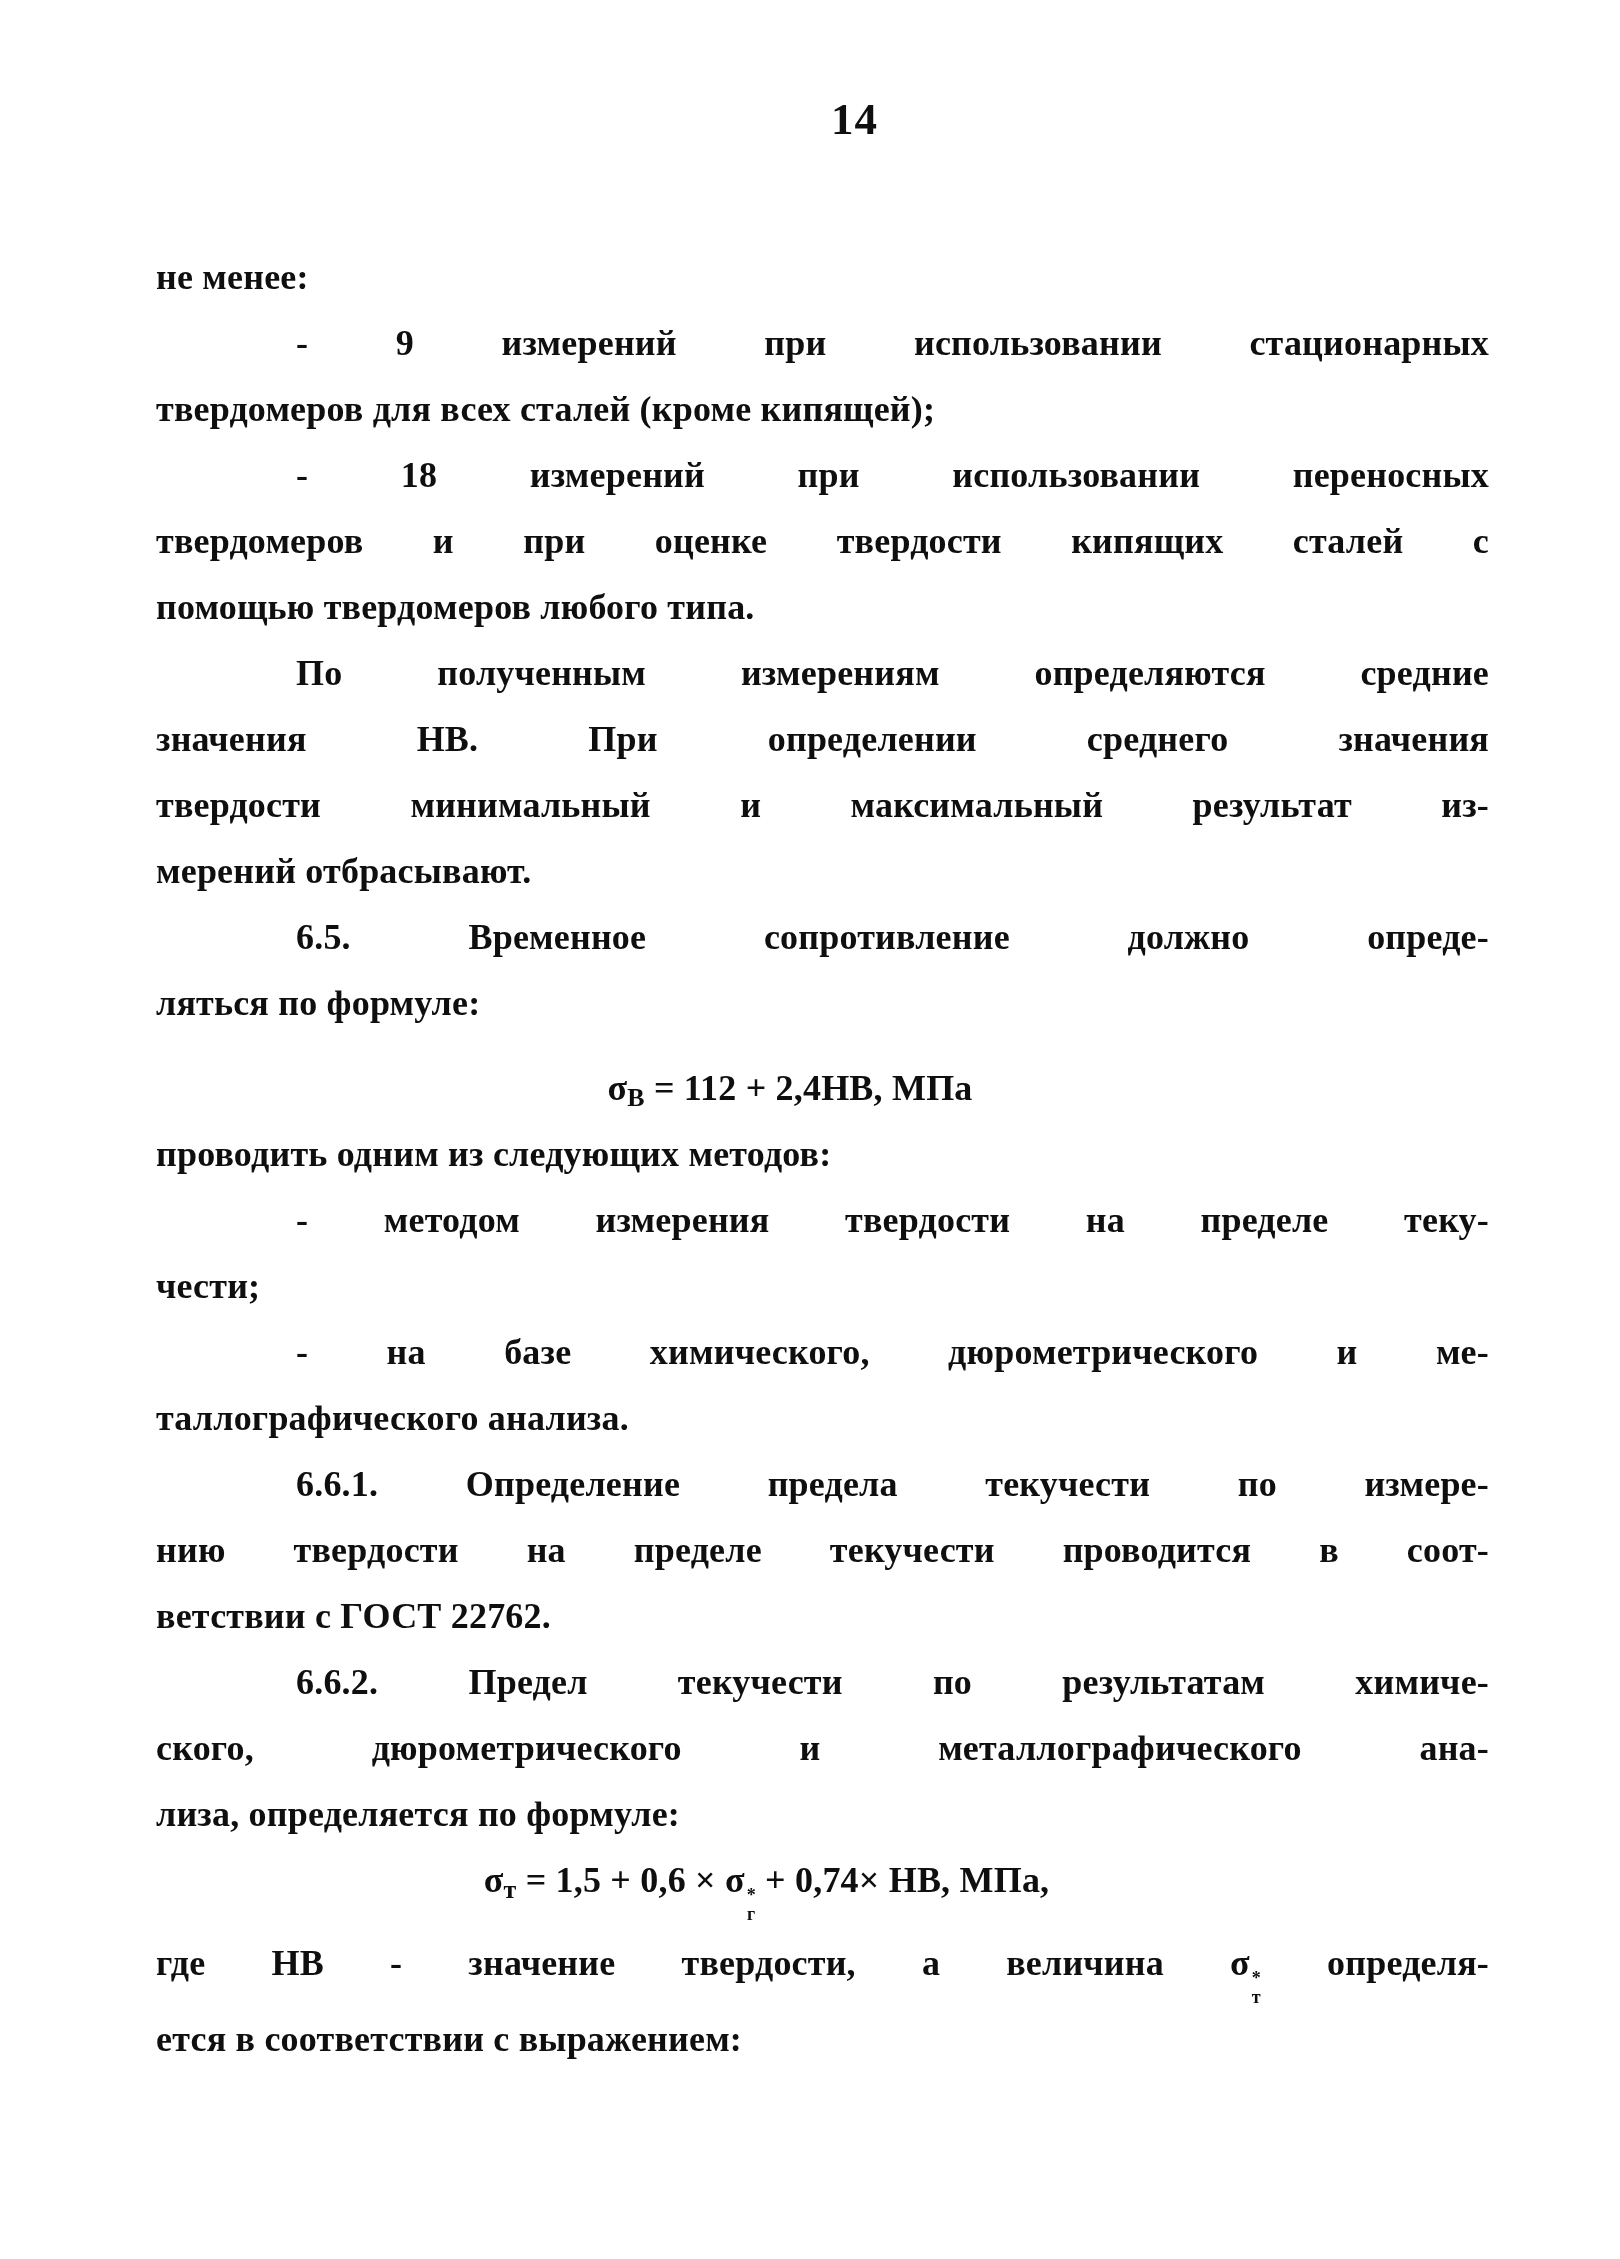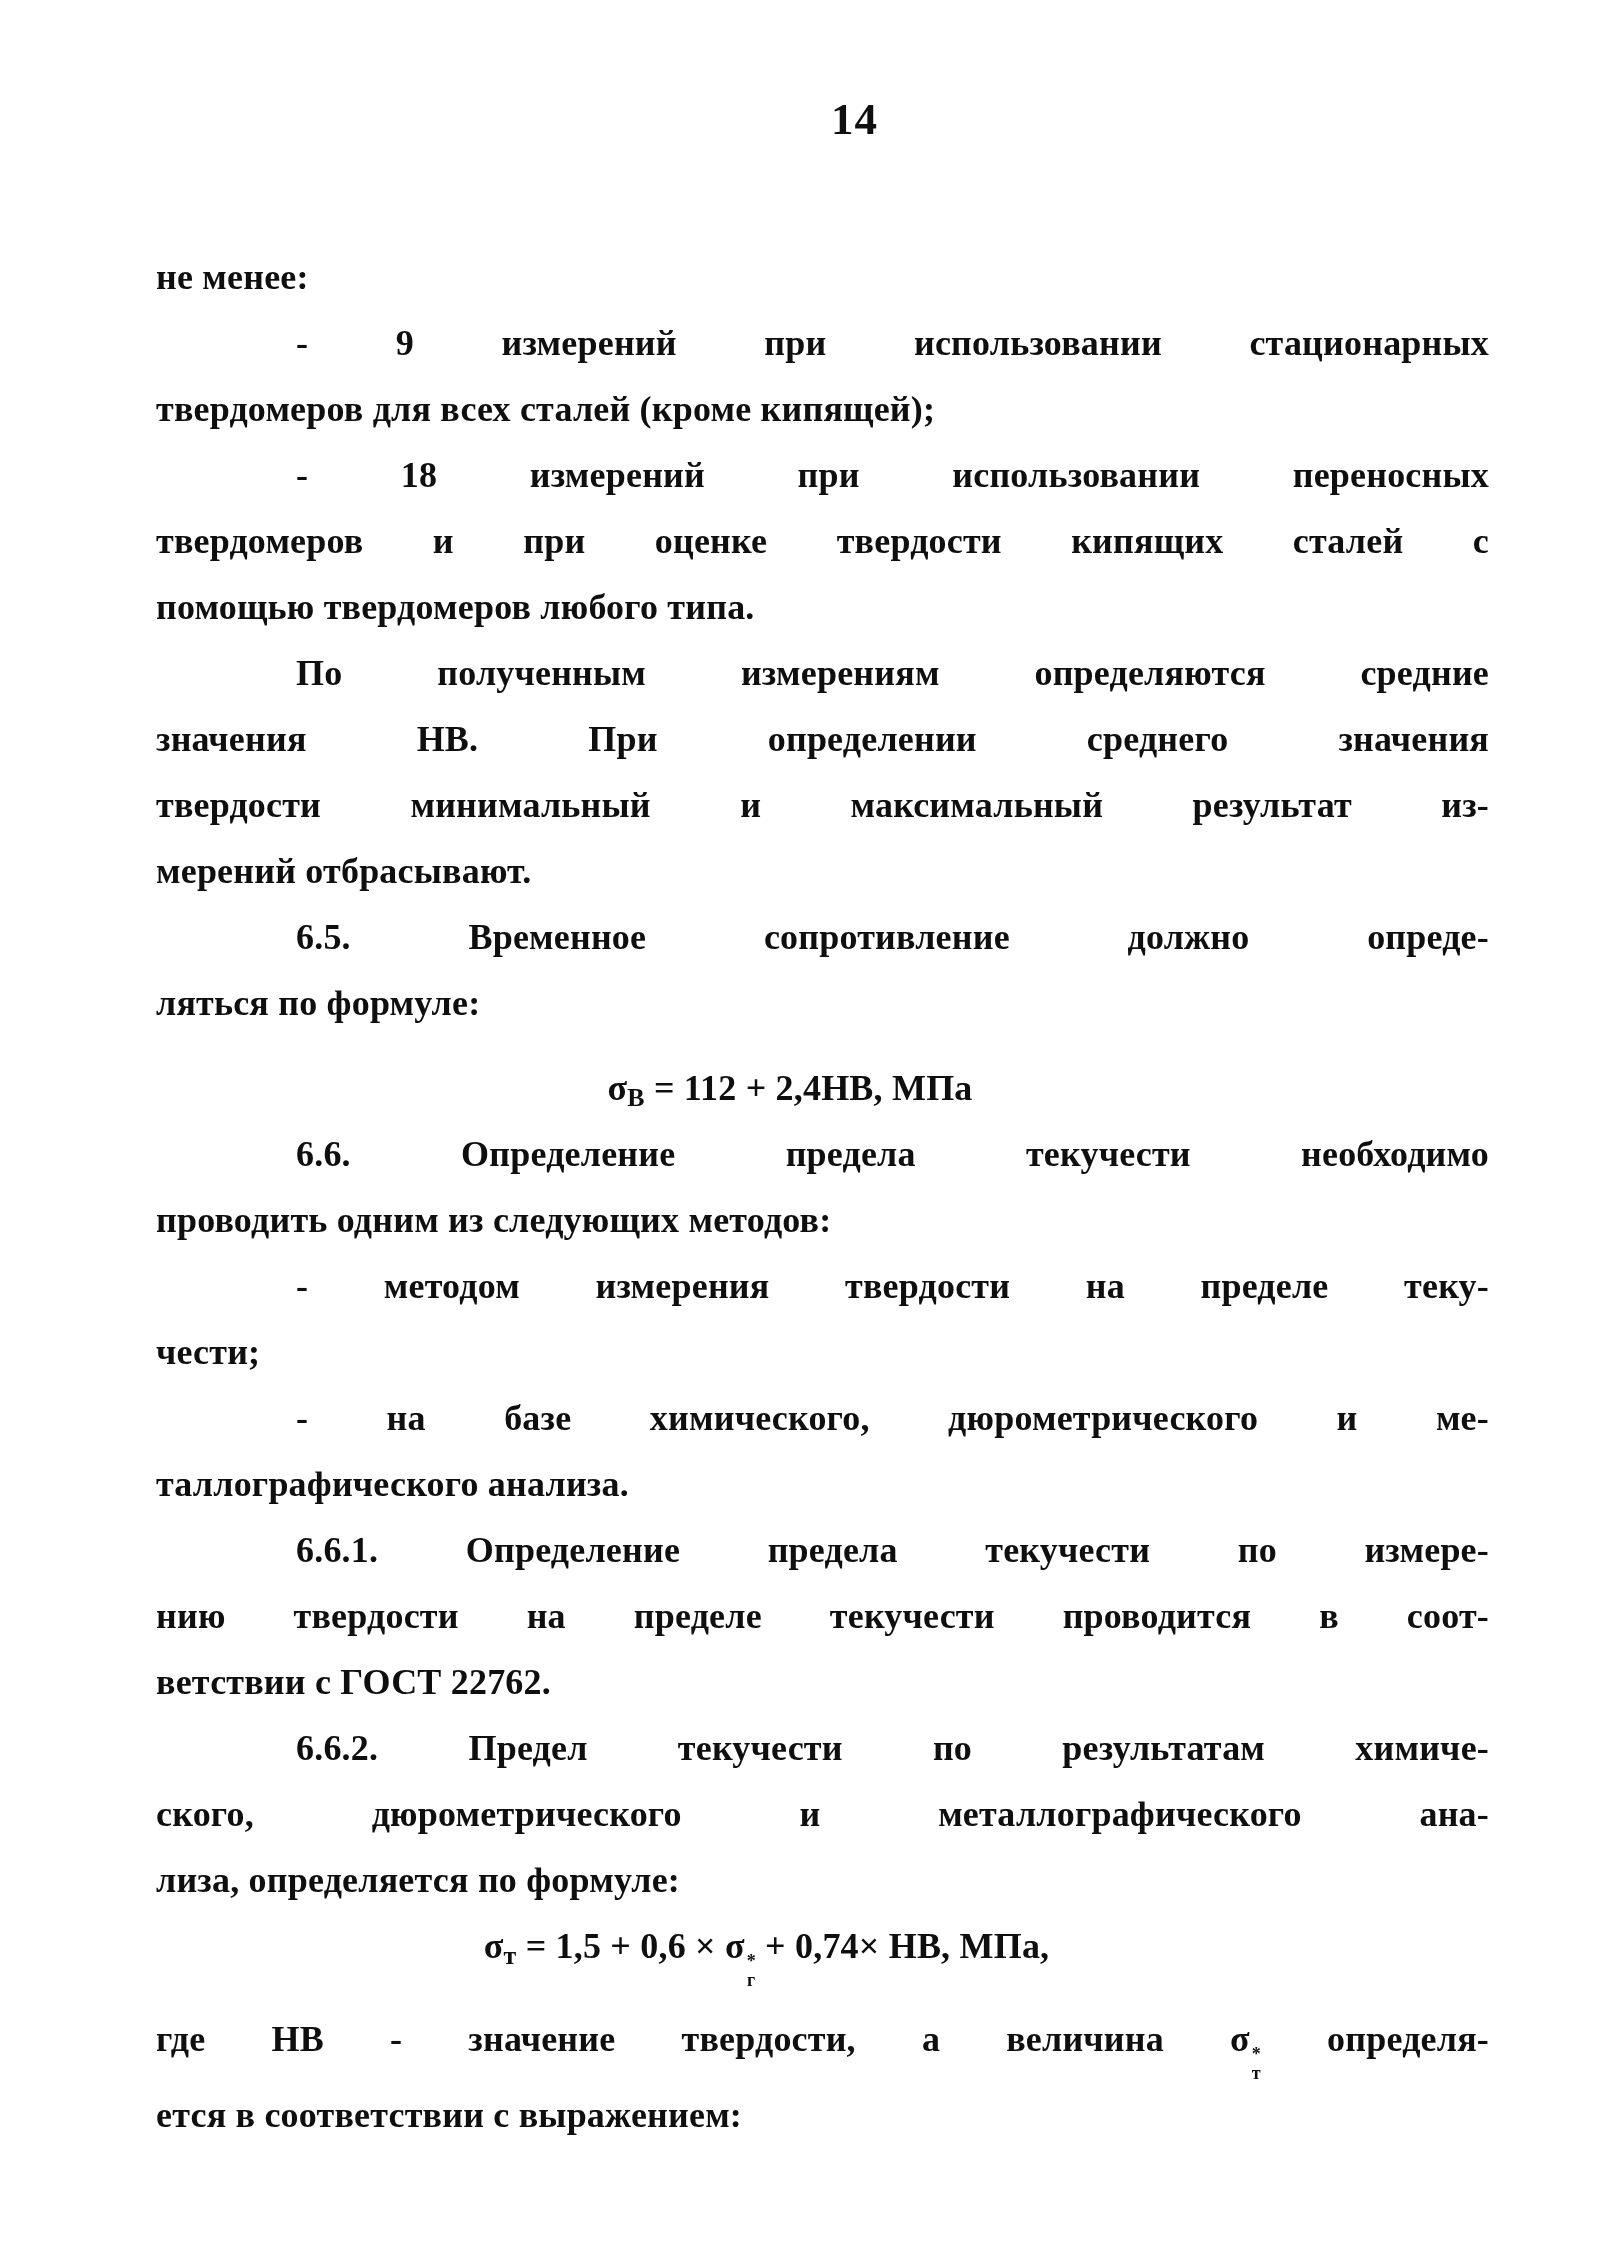--- a/index.html
+++ b/index.html
@@ -33,21 +33,21 @@
     letter-spacing:0.2px;
   }
   .ln { min-height:66px; }
   
   .j  { text-align:justify; text-align-last:justify; }
   
   .ij { text-indent:140px; text-align:justify; text-align-last:justify; }
   .formula { text-align:center; text-align-last:center; }
   .f1 { padding-right:65px;margin-top:19px; }
   .f2 { padding-right:112px; }
-  .footnote-first { margin-top:17px; }
+  .footnote-first { margin-top:7px; }
   sub {
     font-size:0.72em;
     vertical-align:-0.22em;
     line-height:0;
   }
   
   .ss {
     display:inline-flex;
     flex-direction:column;
     align-items:center;
@@ -77,21 +77,20 @@
     <div class="ln j">значения НВ. При определении среднего значения</div>
     <div class="ln j">твердости минимальный и максимальный результат из-</div>
     <div class="ln">мерений отбрасывают.</div>
     <div class="ln ij">6.5. Временное сопротивление должно опреде-</div>
     <div class="ln">ляться по формуле:</div>
 
     <div class="ln formula f1">
       <span>σ</span><sub>В</sub><span> = 112 + 2,4НВ, МПа</span>
     </div>
 
-    <div class="ln ij">6.6. Определение предела текучести необходимо</div>
     <div class="ln">проводить одним из следующих методов:</div>
     <div class="ln ij">- методом измерения твердости на пределе теку-</div>
     <div class="ln">чести;</div>
     <div class="ln ij">- на базе химического, дюрометрического и ме-</div>
     <div class="ln">таллографического анализа.</div>
     <div class="ln ij">6.6.1. Определение предела текучести по измере-</div>
     <div class="ln j">нию твердости на пределе текучести проводится в соот-</div>
     <div class="ln">ветствии с ГОСТ 22762.</div>
     <div class="ln ij">6.6.2. Предел текучести по результатам химиче-</div>
     <div class="ln j">ского, дюрометрического и металлографического ана-</div>

